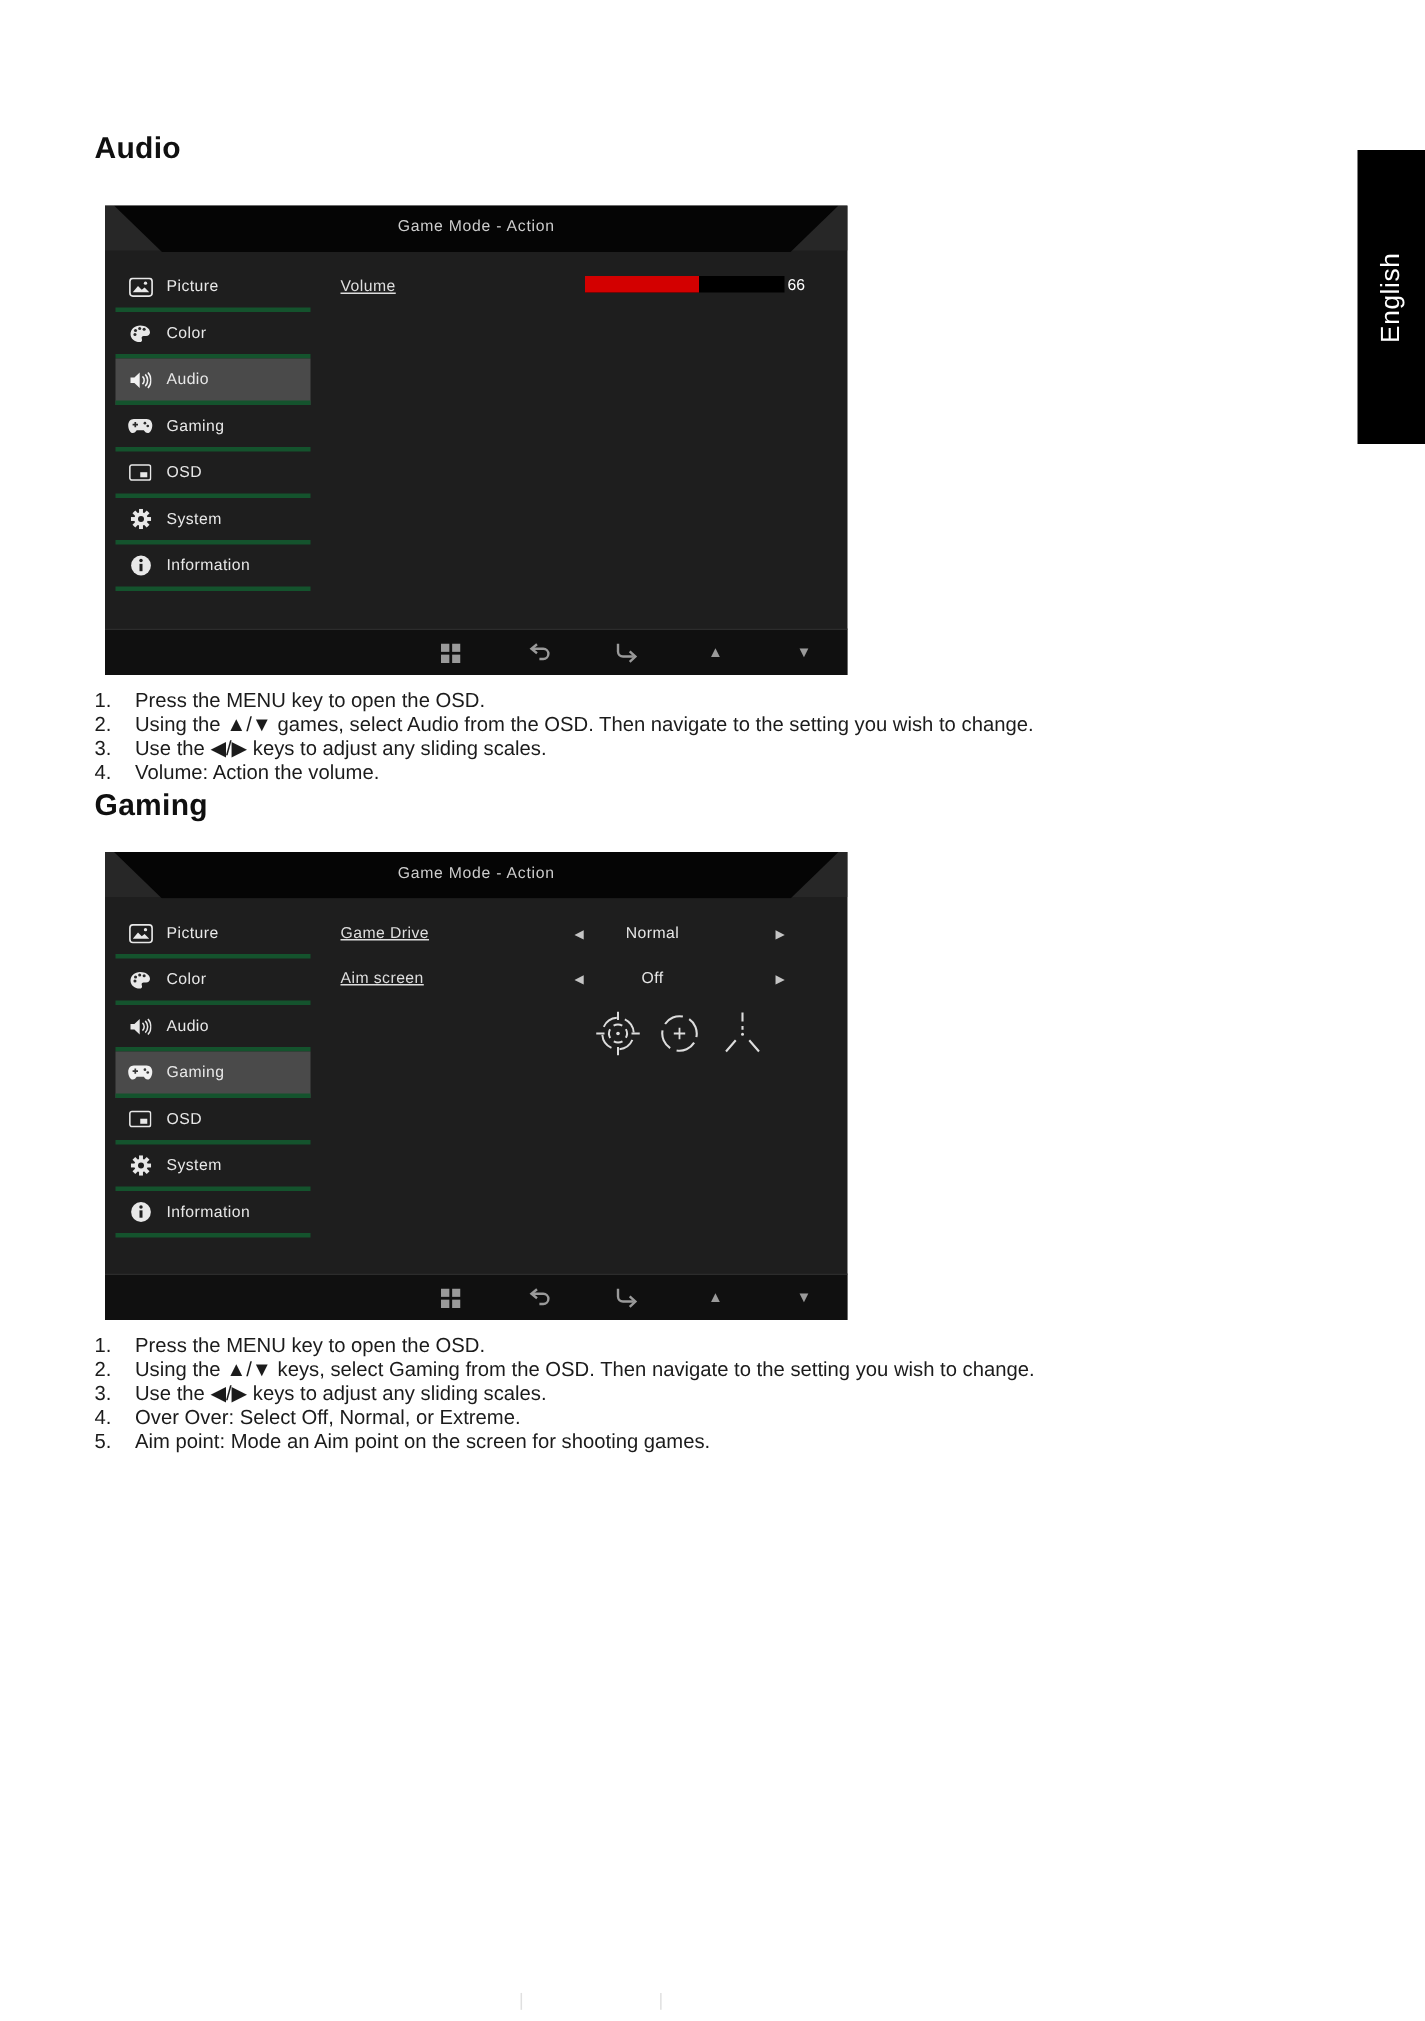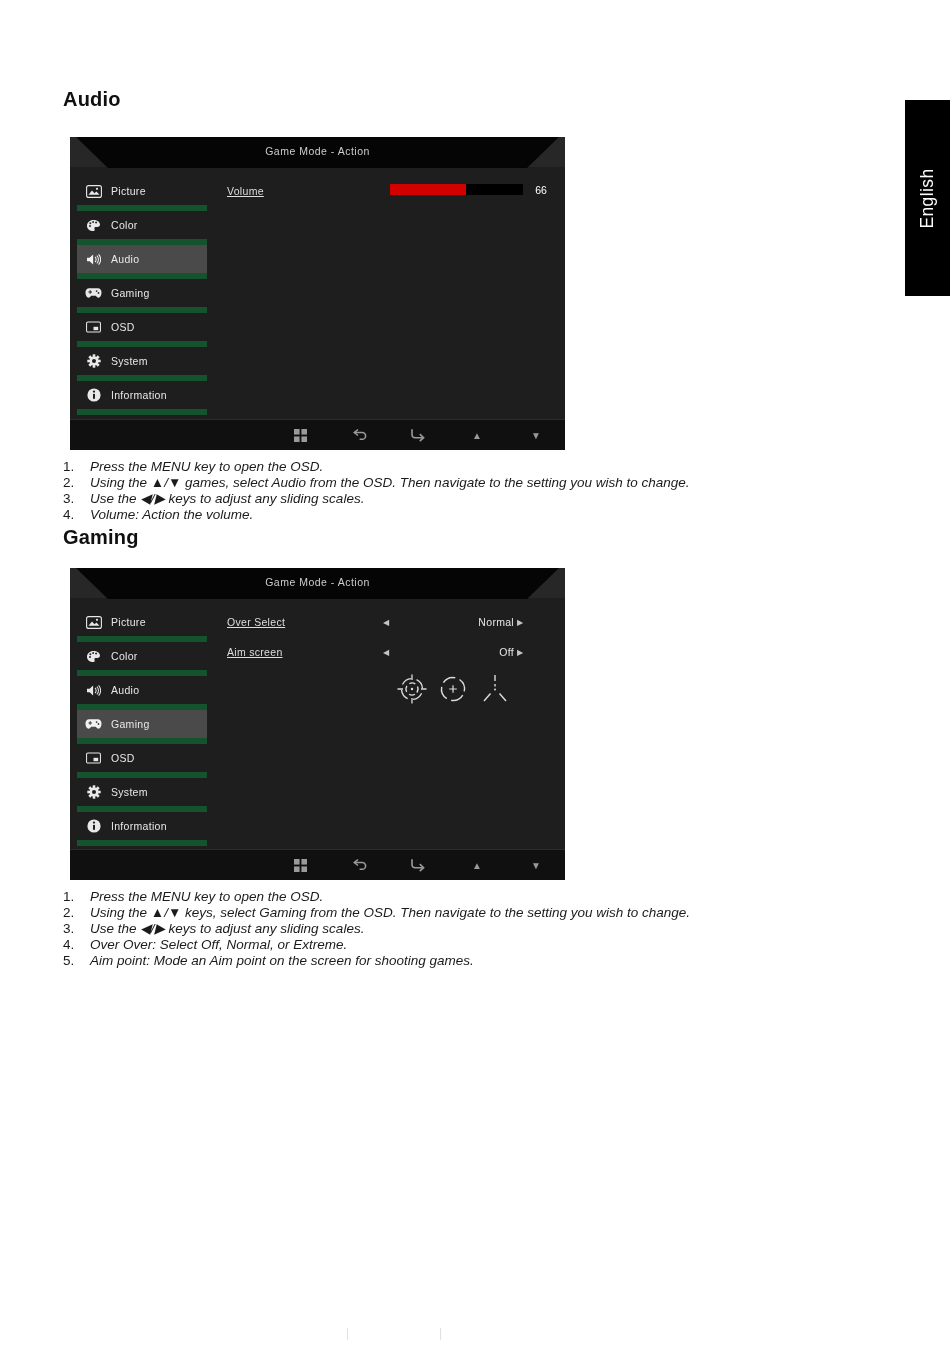--- a/index.html
+++ b/index.html
@@ -12,21 +12,21 @@
     position:absolute;left:63px;margin:0;font-size:20px;font-weight:bold;
     color:#101010;letter-spacing:.2px;
   }
   #heading-audio{top:88px;}
   #heading-gaming{top:526px;}
   .steps{position:absolute;left:63px;width:850px;font-size:13.5px;color:#1b1b1b;}
   #steps-audio{top:459px;}
   #steps-gaming{top:889px;}
   .step{display:flex;line-height:15.9px;}
   .step-num{width:27px;flex:none;}
-  .step-text{flex:1;font-style:italic;}
+  .step-text{flex:1;}
   
   .lang-tab{
     position:absolute;left:905px;top:100px;width:45px;height:196px;background:#000;
     display:flex;align-items:center;justify-content:center;
   }
   .lang-text{
     transform:rotate(-90deg);white-space:nowrap;color:#fff;font-size:17.5px;
     letter-spacing:.4px;
   }
   
@@ -41,32 +41,32 @@
   .osd-header-band{position:absolute;top:0;left:0;right:0;height:30px;background:#272727;}
   .osd-header{
     position:absolute;top:0;left:0;right:0;height:31px;background:#050505;
     clip-path:polygon(6px 0,calc(100% - 6px) 0,calc(100% - 38px) 100%,38px 100%);
     text-align:center;
   }
   .osd-header span{display:block;line-height:29px;color:#cdcdcd;letter-spacing:.5px;font-size:10.5px;}
   
   .sidebar{position:absolute;left:7px;top:40px;width:130px;}
   .menu-item{
-    height:28px;border-bottom:6px solid #14532d;display:flex;align-items:center;
+    height:28px;border-bottom:3px solid #14532d;display:flex;align-items:center;
     gap:9px;padding-left:8px;color:#e8e8e8;cursor:default;
   }
   .menu-item.selected{background:#4a4a4a;}
   .mi{width:17px;height:15px;display:flex;align-items:center;justify-content:center;flex:none;}
   .ml{letter-spacing:.3px;}
   
   .row-label{position:absolute;left:157px;color:#dedede;letter-spacing:.3px;text-decoration:underline;}
   .slider{position:absolute;left:320px;top:47px;width:133px;height:11px;background:#000;}
   .slider-fill{height:100%;background:#d30000;}
-  .row-value{position:absolute;left:455px;top:47px;width:32px;text-align:center;color:#fff;}
-  .stepper-value{position:absolute;left:338px;width:106px;text-align:right;color:#e6e6e6;letter-spacing:.3px;}
+  .row-value{position:absolute;left:455px;top:47px;width:32px;color:#fff;}
+  .stepper-value{position:absolute;left:312px;width:106px;text-align:center;color:#e6e6e6;letter-spacing:.3px;}
   .arrow{position:absolute;font-size:8px;color:#c4c4c4;line-height:11px;}
   .aim{position:absolute;top:104px;width:34px;height:34px;}
   
   .osd-footer{
     position:absolute;left:0;right:0;bottom:0;height:30px;background:#101010;
     border-top:1px solid #2c2c2c;
   }
   .fi{position:absolute;top:0;width:24px;height:30px;display:flex;align-items:center;justify-content:center;}
   .tri{font-size:10px;color:#9a9a9a;}
 </style>
@@ -297,21 +297,21 @@
         <svg width="14" height="14" viewBox="0 0 14 14">
             <circle cx="7" cy="7" r="6.6" fill="#e8e8e8"></circle>
             <rect x="6" y="5.9" width="2" height="4.9" fill="#1e1e1e"></rect>
             <circle cx="7" cy="3.6" r="1.15" fill="#1e1e1e"></circle>
           </svg>
       </span>
       <span class="ml">Information</span>
     </div>
   </div>
 
-  <div class="row-label" style="top:48px">Over Select</div>
+  <div class="row-label" style="top:48px">Game Drive</div>
   <span class="arrow" style="left:313px;top:49px">◀</span>
   <div class="stepper-value" style="top:48px">Normal</div>
   <span class="arrow" style="left:447px;top:49px">▶</span>
 
   <div class="row-label" style="top:78px">Aim screen</div>
   <span class="arrow" style="left:313px;top:79px">◀</span>
   <div class="stepper-value" style="top:78px">Off</div>
   <span class="arrow" style="left:447px;top:79px">▶</span>
 
   <span class="aim" style="left:325px">

